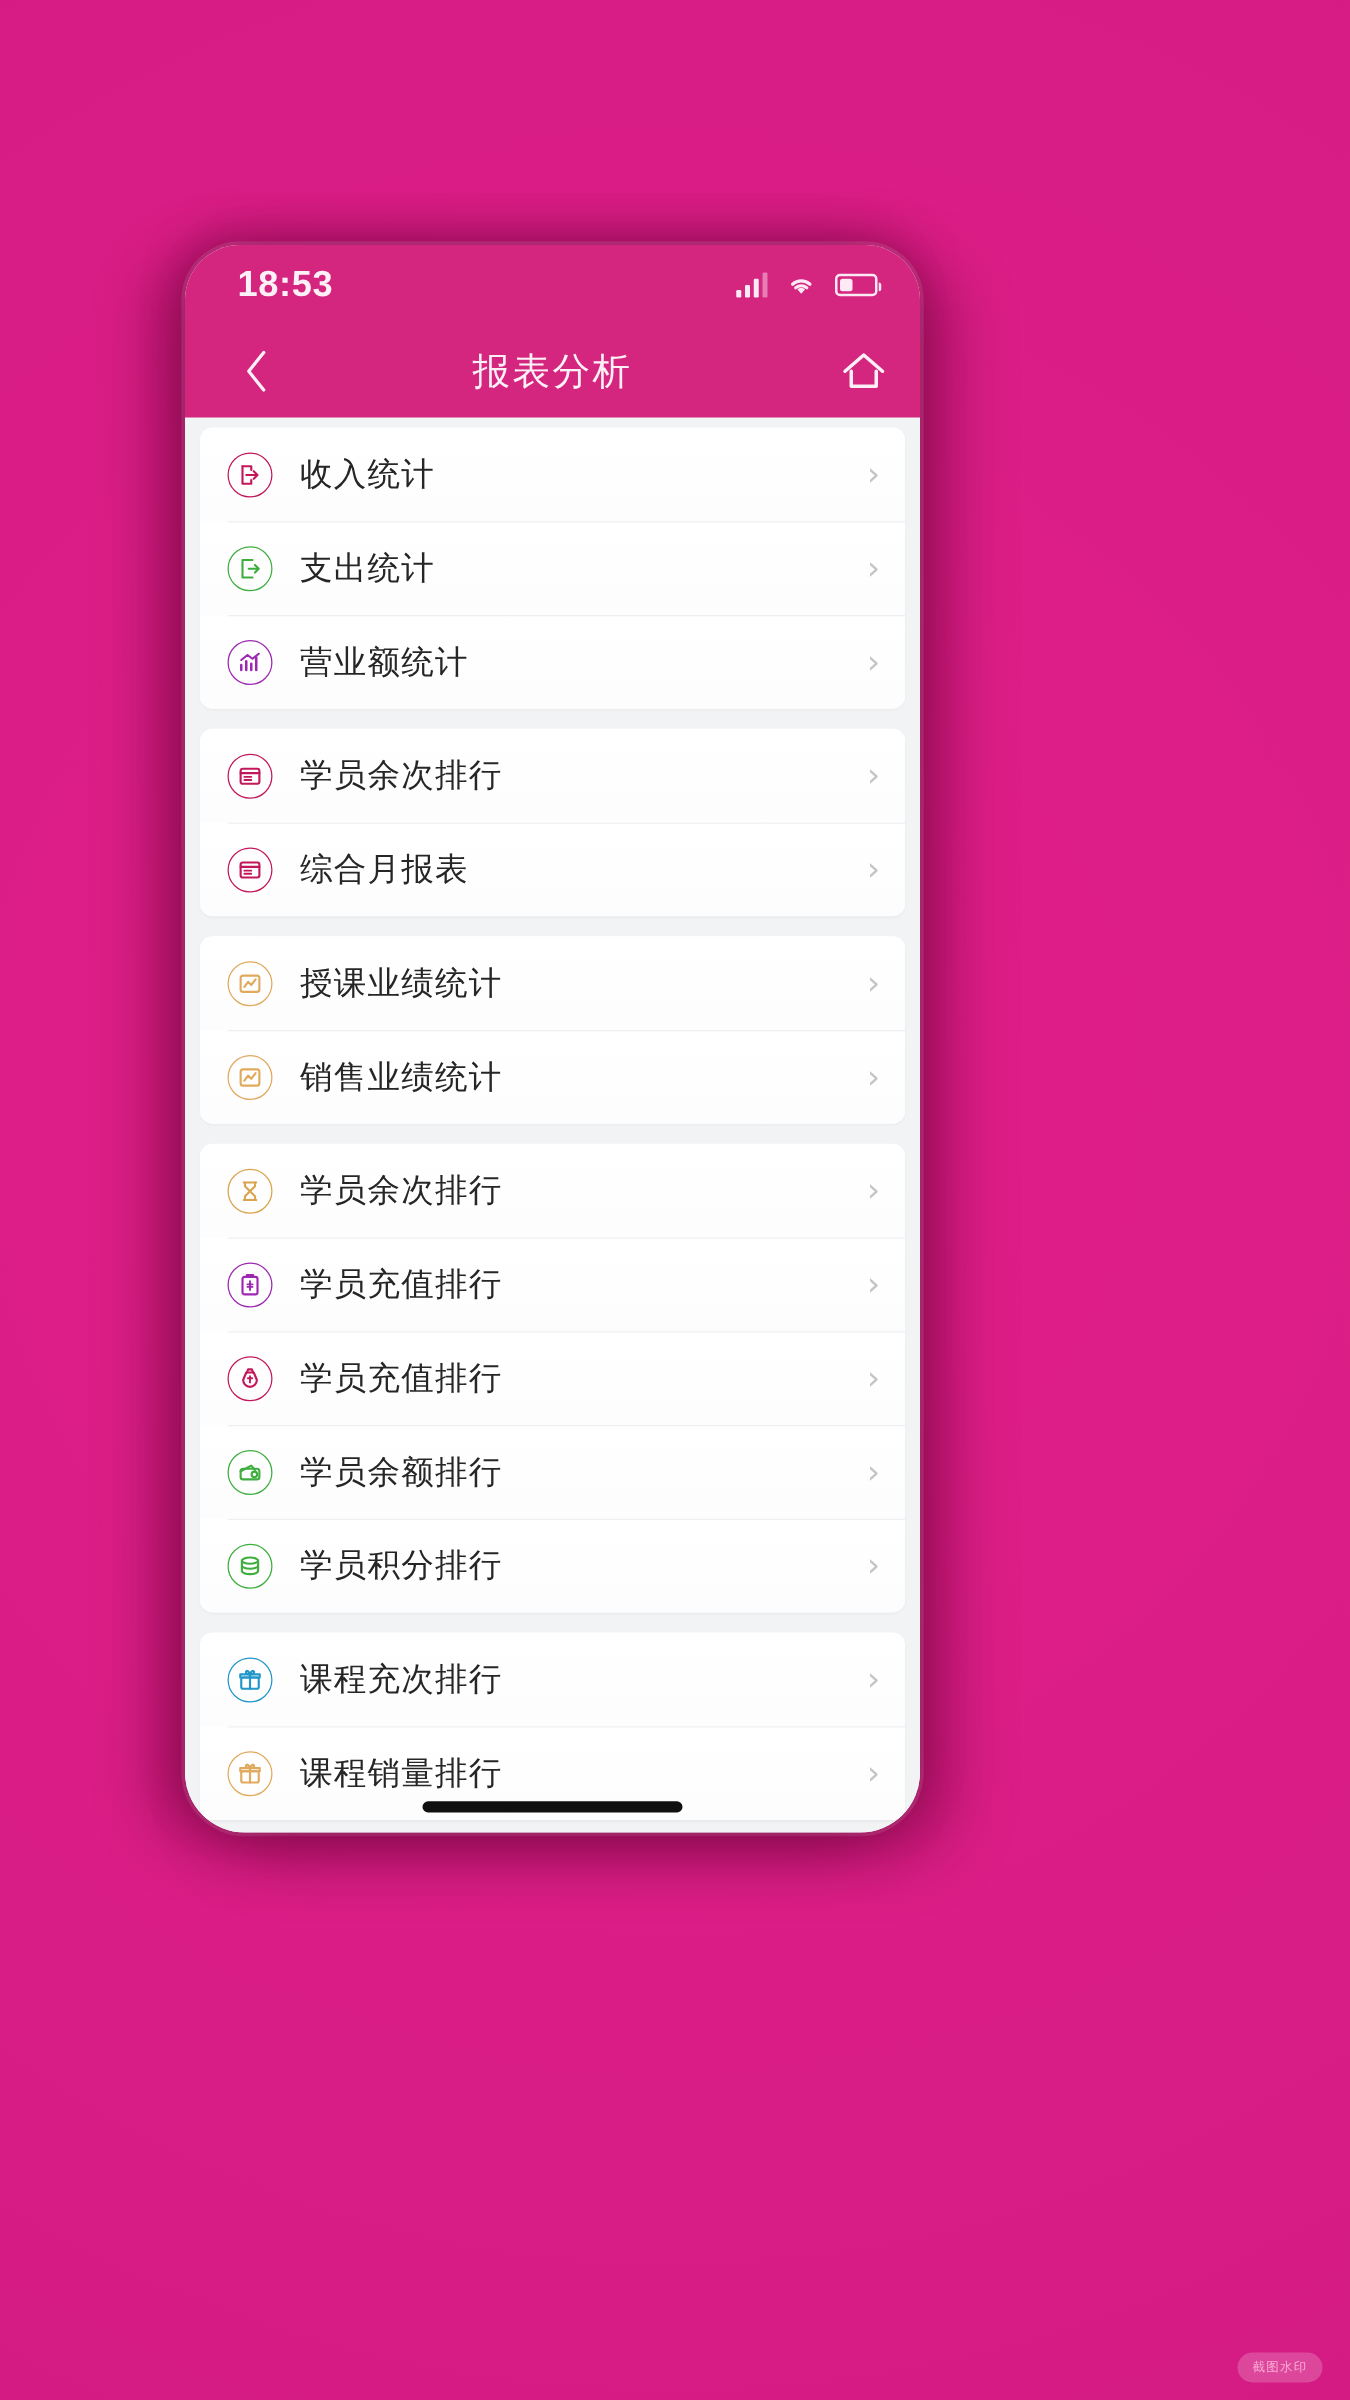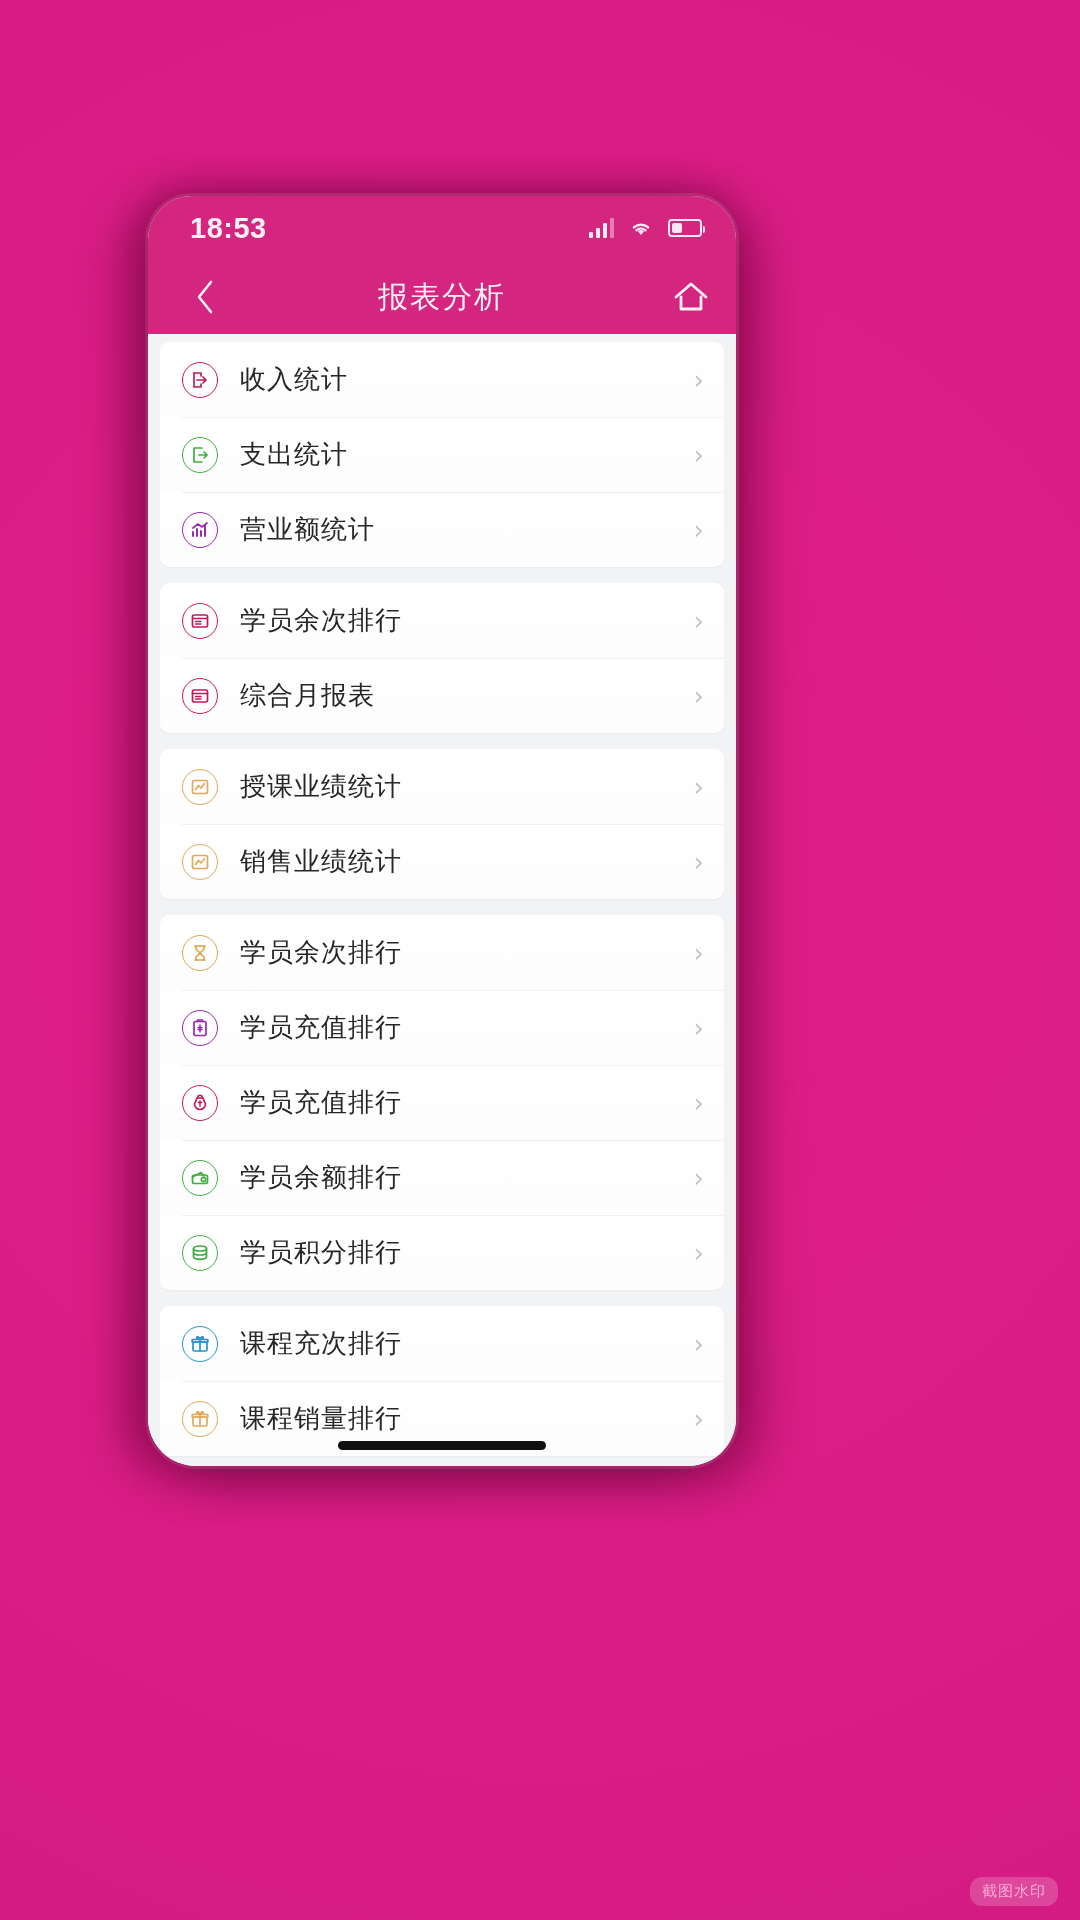--- a/index.html
+++ b/index.html
@@ -207,21 +207,21 @@
 
   
   #watermark {
     position: absolute;
     right: 22px;
     bottom: 14px;
     padding: 5px 12px;
     border-radius: 12px;
     background: rgba(255,255,255,0.20);
     color: rgba(255,190,225,0.85);
-    font-size: 15px;
+    font-size: 10px;
     letter-spacing: 1px;
     font-family: "DejaVu Sans", sans-serif;
   }
 </style>
 </head>
 <body>
 
 <div id="backdrop"></div>
 
 <div id="phone">

